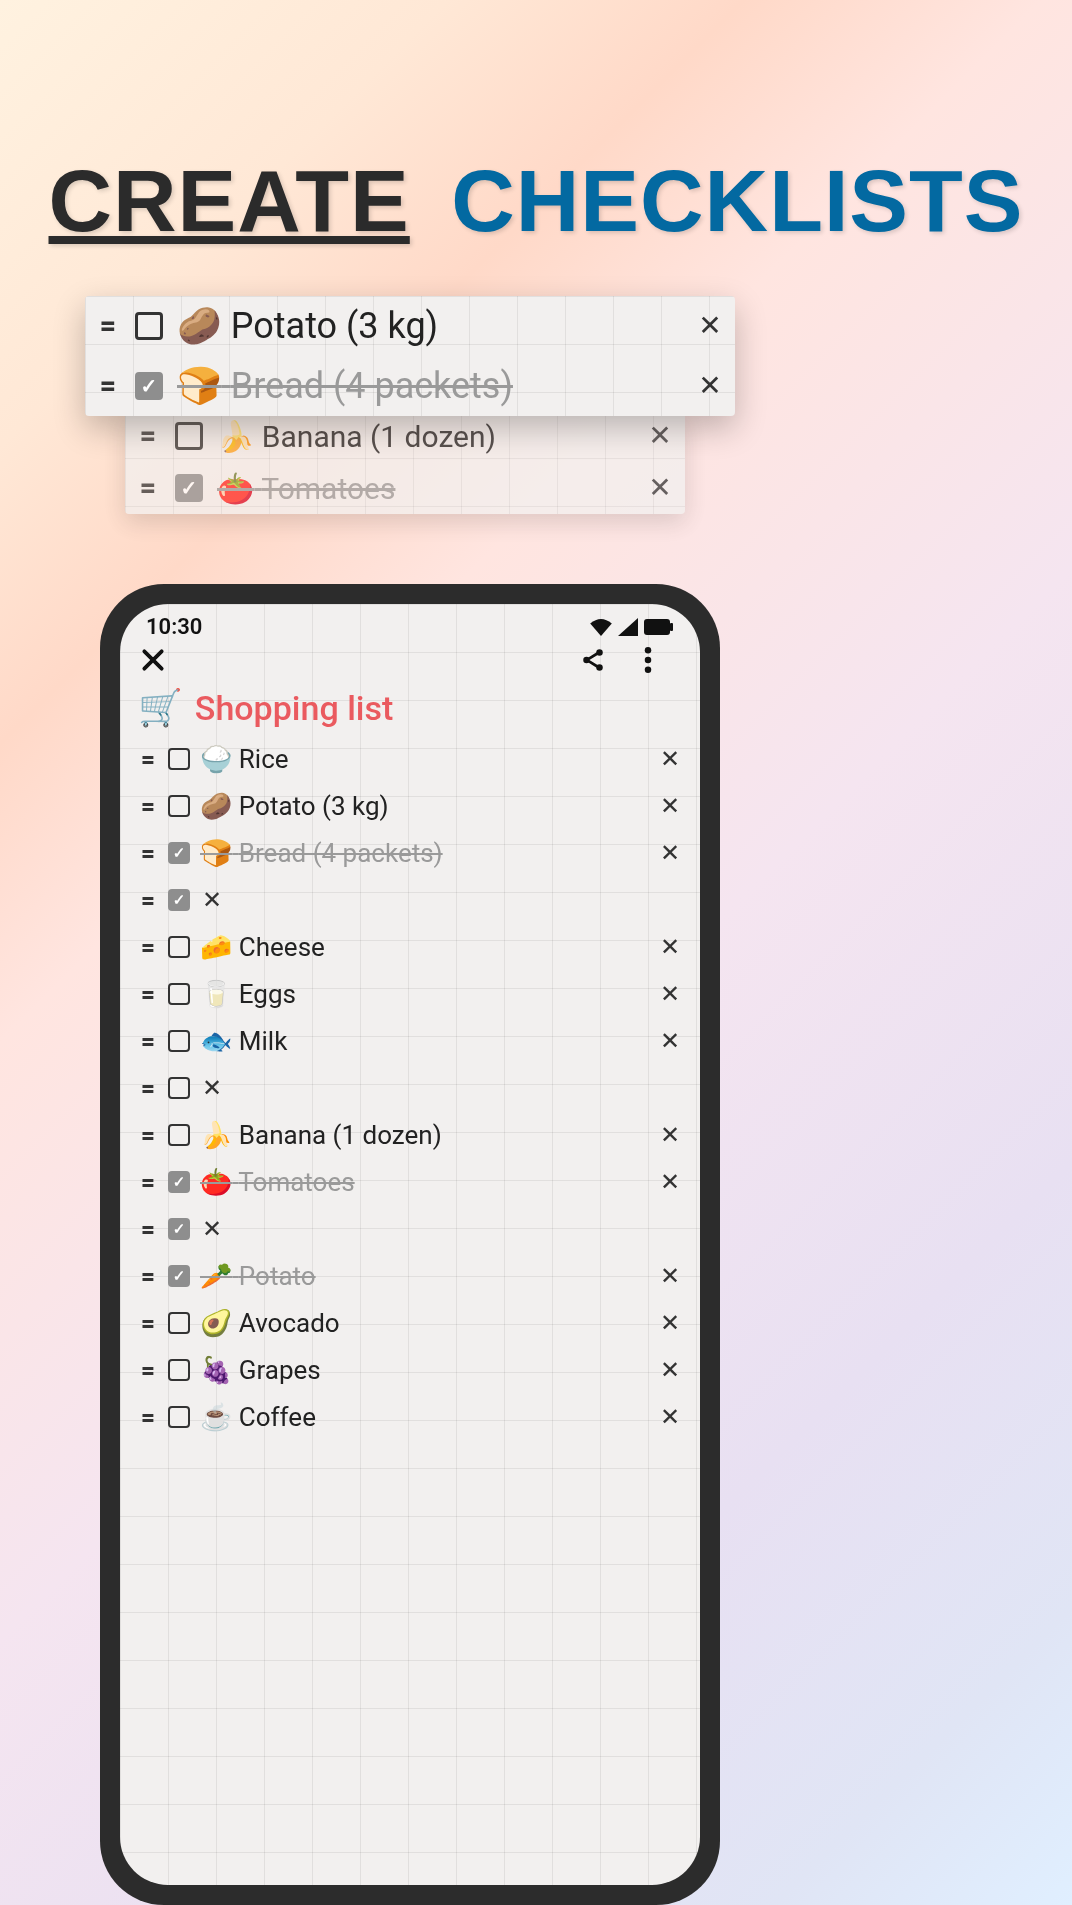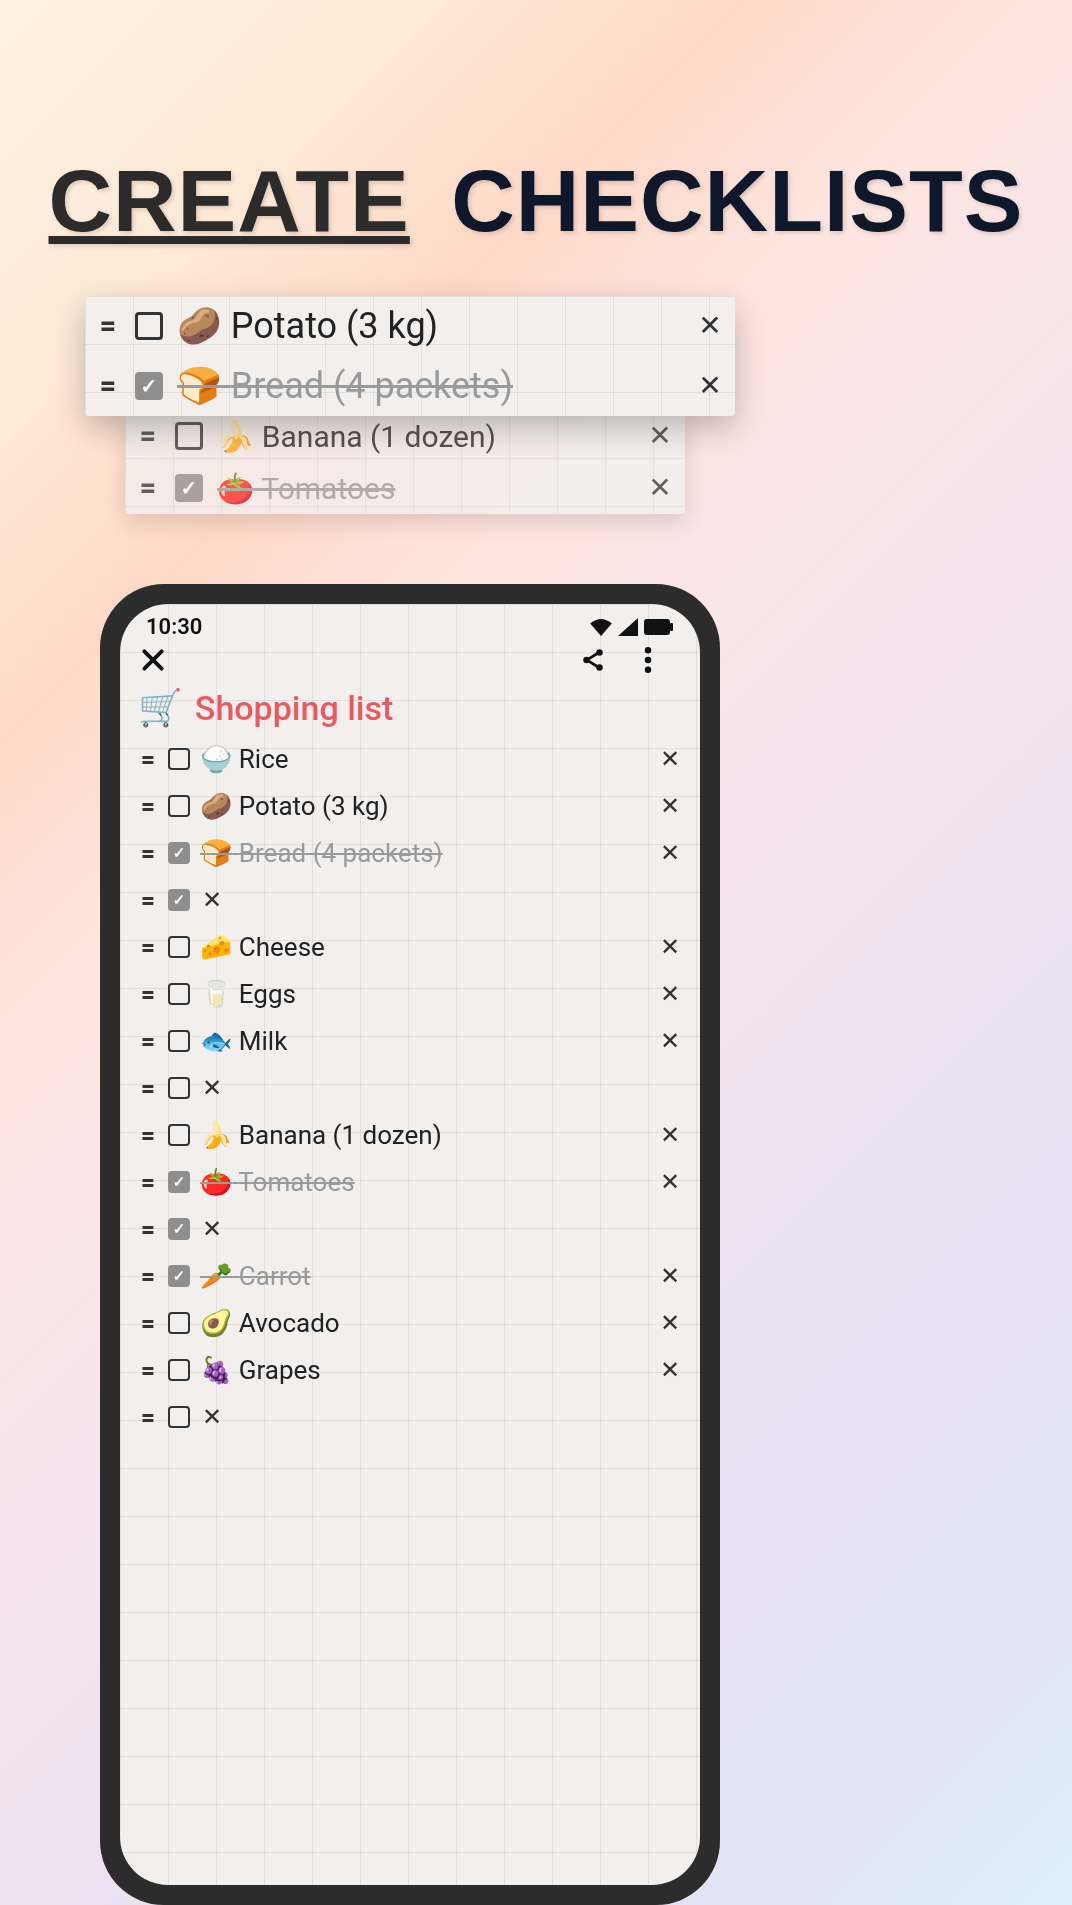--- a/index.html
+++ b/index.html
@@ -19,21 +19,21 @@
     left: 0; right: 0;
     text-align: center;
     font-family: "Arial Black", Impact, sans-serif;
     font-weight: 900;
     font-size: 88px;
     letter-spacing: 1px;
     text-transform: uppercase;
     text-shadow: 2px 2px 4px rgba(0,0,0,0.15);
   }
   .headline .dark { color: #2b2b2b; text-decoration: underline; }
-  .headline .accent { color: #0f172a; margin-left: 16px; }
+  .headline .accent { color: #0369a1; margin-left: 16px; }
 
   
   .preview-card {
     position: absolute;
     background: #f2f0ef;
     border-radius: 4px;
     background-image:
       linear-gradient(to right, rgba(0,0,0,0.07) 1px, transparent 1px),
       linear-gradient(to bottom, rgba(0,0,0,0.07) 1px, transparent 1px);
     background-size: 48px 48px;
@@ -293,36 +293,37 @@
           <span class="del-x">✕</span>
         </div>
         <div class="item-row">
           <span class="drag-handle">=</span>
           <span class="chk checked"></span>
           <span class="del-x">✕</span>
         </div>
         <div class="item-row">
           <span class="drag-handle">=</span>
           <span class="chk checked"></span>
-          <span class="lbl done"><span>🥕</span> <span>Carrot</span></span>
+          <span class="lbl done"><span>🥕</span> <span>Potato</span></span>
           <span class="del-x">✕</span>
         </div>
         <div class="item-row">
           <span class="drag-handle">=</span>
           <span class="chk"></span>
           <span class="lbl"><span>🥑</span> <span>Avocado</span></span>
           <span class="del-x">✕</span>
         </div>
         <div class="item-row">
           <span class="drag-handle">=</span>
           <span class="chk"></span>
           <span class="lbl"><span>🍇</span> <span>Grapes</span></span>
           <span class="del-x">✕</span>
         </div>
         <div class="item-row">
           <span class="drag-handle">=</span>
           <span class="chk"></span>
+          <span class="lbl"><span>☕</span> <span>Coffee</span></span>
           <span class="del-x">✕</span>
         </div>
       </div>
 
   </div>
 </div>
 
 </body></html>

